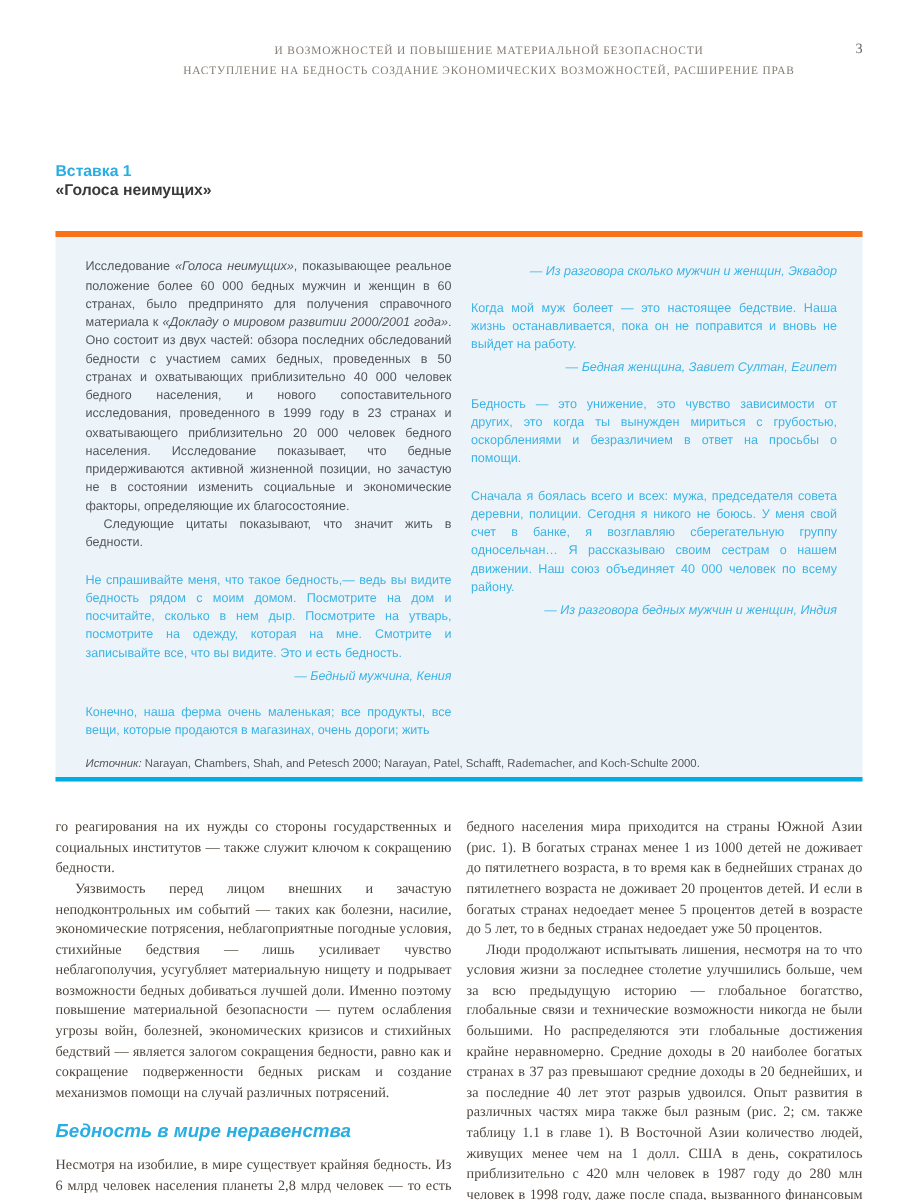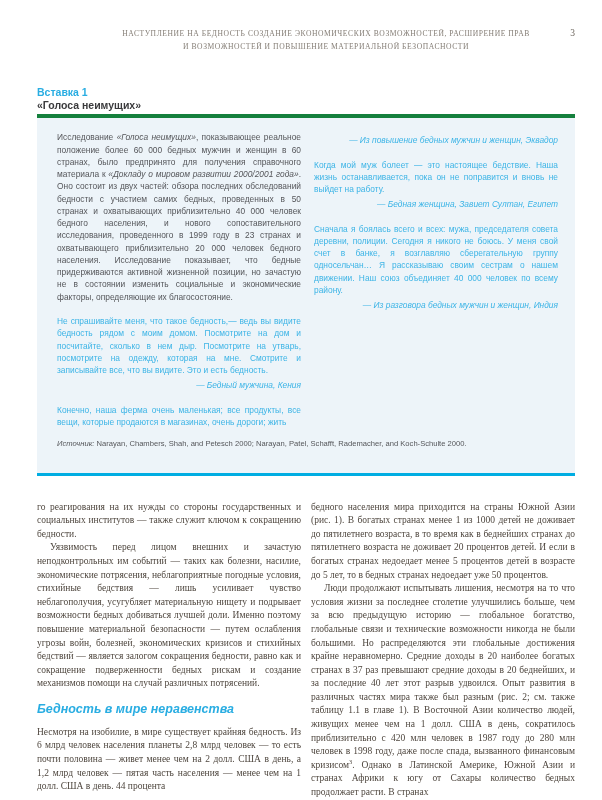--- a/index.html
+++ b/index.html
@@ -22,39 +22,39 @@
     color:#847d75;
     padding-left:58px;
   }
   .page-num {
     width:18px; text-align:right;
     font-family:"Liberation Serif", serif;
     font-size:9.5px; color:#6e675f;
   }
 
   
-  .box-head { margin-top:33px; }
+  .box-head { margin-top:55px; }
   .box-label {
     font-family:"Liberation Sans", sans-serif;
     font-weight:bold; font-size:10.5px; line-height:1.25;
     color:#29ade2;
   }
   .box-title {
     font-family:"Liberation Sans", sans-serif;
     font-weight:bold; font-size:10.5px; line-height:1.25;
     color:#3a3a3c;
   }
 
   
   .insert-box {
-    margin-top:2px;
-    border-top:4px solid #15803d;
+    margin-top:20px;
+    border-top:4px solid #f97316;
     border-bottom:3px solid #00ade2;
     background:#edf4f9;
-    padding:13px 17px 20px 20px;
+    padding:13px 17px 1px 20px;
   }
   .box-cols { display:flex; gap:13px; }
   .box-col {
     flex:1;
     font-family:"Liberation Sans", sans-serif;
     font-size:8.4px; line-height:1.46;
     color:#55565a; text-align:justify;
   }
   .box-col p { margin:0; }
   .box-col p.indent { text-indent:12px; }
@@ -90,45 +90,47 @@
   }
   sup.footnote { font-size:6.3px; vertical-align:super; line-height:0; }
 </style>
 </head>
 <body>
 
 <div class="page">
 
   <header class="running-head">
     <div class="head-lines">
+      <div>И ВОЗМОЖНОСТЕЙ И ПОВЫШЕНИЕ МАТЕРИАЛЬНОЙ БЕЗОПАСНОСТИ</div>
       <div>НАСТУПЛЕНИЕ НА БЕДНОСТЬ СОЗДАНИЕ ЭКОНОМИЧЕСКИХ ВОЗМОЖНОСТЕЙ, РАСШИРЕНИЕ ПРАВ</div>
-      <div>И ВОЗМОЖНОСТЕЙ И ПОВЫШЕНИЕ МАТЕРИАЛЬНОЙ БЕЗОПАСНОСТИ</div>
     </div>
     <div class="page-num">3</div>
   </header>
 
   <section class="box-head">
     <div class="box-label">Вставка 1</div>
     <div class="box-title">«Голоса неимущих»</div>
   </section>
 
   <section class="insert-box">
     <div class="box-cols">
 
       <div class="box-col">
         <p><span>Исследование </span><i>«Голоса неимущих»</i><span>, показывающее реальное положение более 60 000 бедных мужчин и женщин в 60 странах, было предпринято для получения справочного материала к </span><i>«Докладу о мировом развитии 2000/2001 года»</i><span>. Оно состоит из двух частей: обзора последних обследований бедности с участием самих бедных, проведенных в 50 странах и охватывающих приблизительно 40 000 человек бедного населения, и нового сопоставительного исследования, проведенного в 1999 году в 23 странах и охватывающего приблизительно 20 000 человек бедного населения. Исследование показывает, что бедные придерживаются активной жизненной позиции, но зачастую не в состоянии изменить социальные и экономические факторы, определяющие их благосостояние.</span></p>
+        <p class="indent">Следующие цитаты показывают, что значит жить в бедности.</p>
         <p class="quote">Не спрашивайте меня, что такое бедность,— ведь вы видите бедность рядом с моим домом. Посмотрите на дом и посчитайте, сколько в нем дыр. Посмотрите на утварь, посмотрите на одежду, которая на мне. Смотрите и записывайте все, что вы видите. Это и есть бедность.</p>
         <p class="quote-attr">— Бедный мужчина, Кения</p>
         <p class="quote">Конечно, наша ферма очень маленькая; все продукты, все вещи, которые продаются в магазинах, очень дороги; жить</p>
       </div>
 
       <div class="box-col">
-        <p class="quote-attr">— Из повышение бедных мужчин и женщин, Эквадор</p>
+        <p class="quote-attr">— Из разговора сколько мужчин и женщин, Эквадор</p>
         <p class="quote">Когда мой муж болеет — это настоящее бедствие. Наша жизнь останавливается, пока он не поправится и вновь не выйдет на работу.</p>
         <p class="quote-attr">— Бедная женщина, Завиет Султан, Египет</p>
+        <p class="quote">Бедность — это унижение, это чувство зависимости от других, это когда ты вынужден мириться с грубостью, оскорблениями и безразличием в ответ на просьбы о помощи.</p>
         <p class="quote">Сначала я боялась всего и всех: мужа, председателя совета деревни, полиции. Сегодня я никого не боюсь. У меня свой счет в банке, я возглавляю сберегательную группу односельчан… Я рассказываю своим сестрам о нашем движении. Наш союз объединяет 40 000 человек по всему району.</p>
         <p class="quote-attr">— Из разговора бедных мужчин и женщин, Индия</p>
       </div>
 
     </div>
 
     <p class="box-source"><i>Источник:</i><span> Narayan, Chambers, Shah, and Petesch 2000; Narayan, Patel, Schafft, Rademacher, and Koch-Schulte 2000.</span></p>
   </section>
 
   <section class="body-cols">

